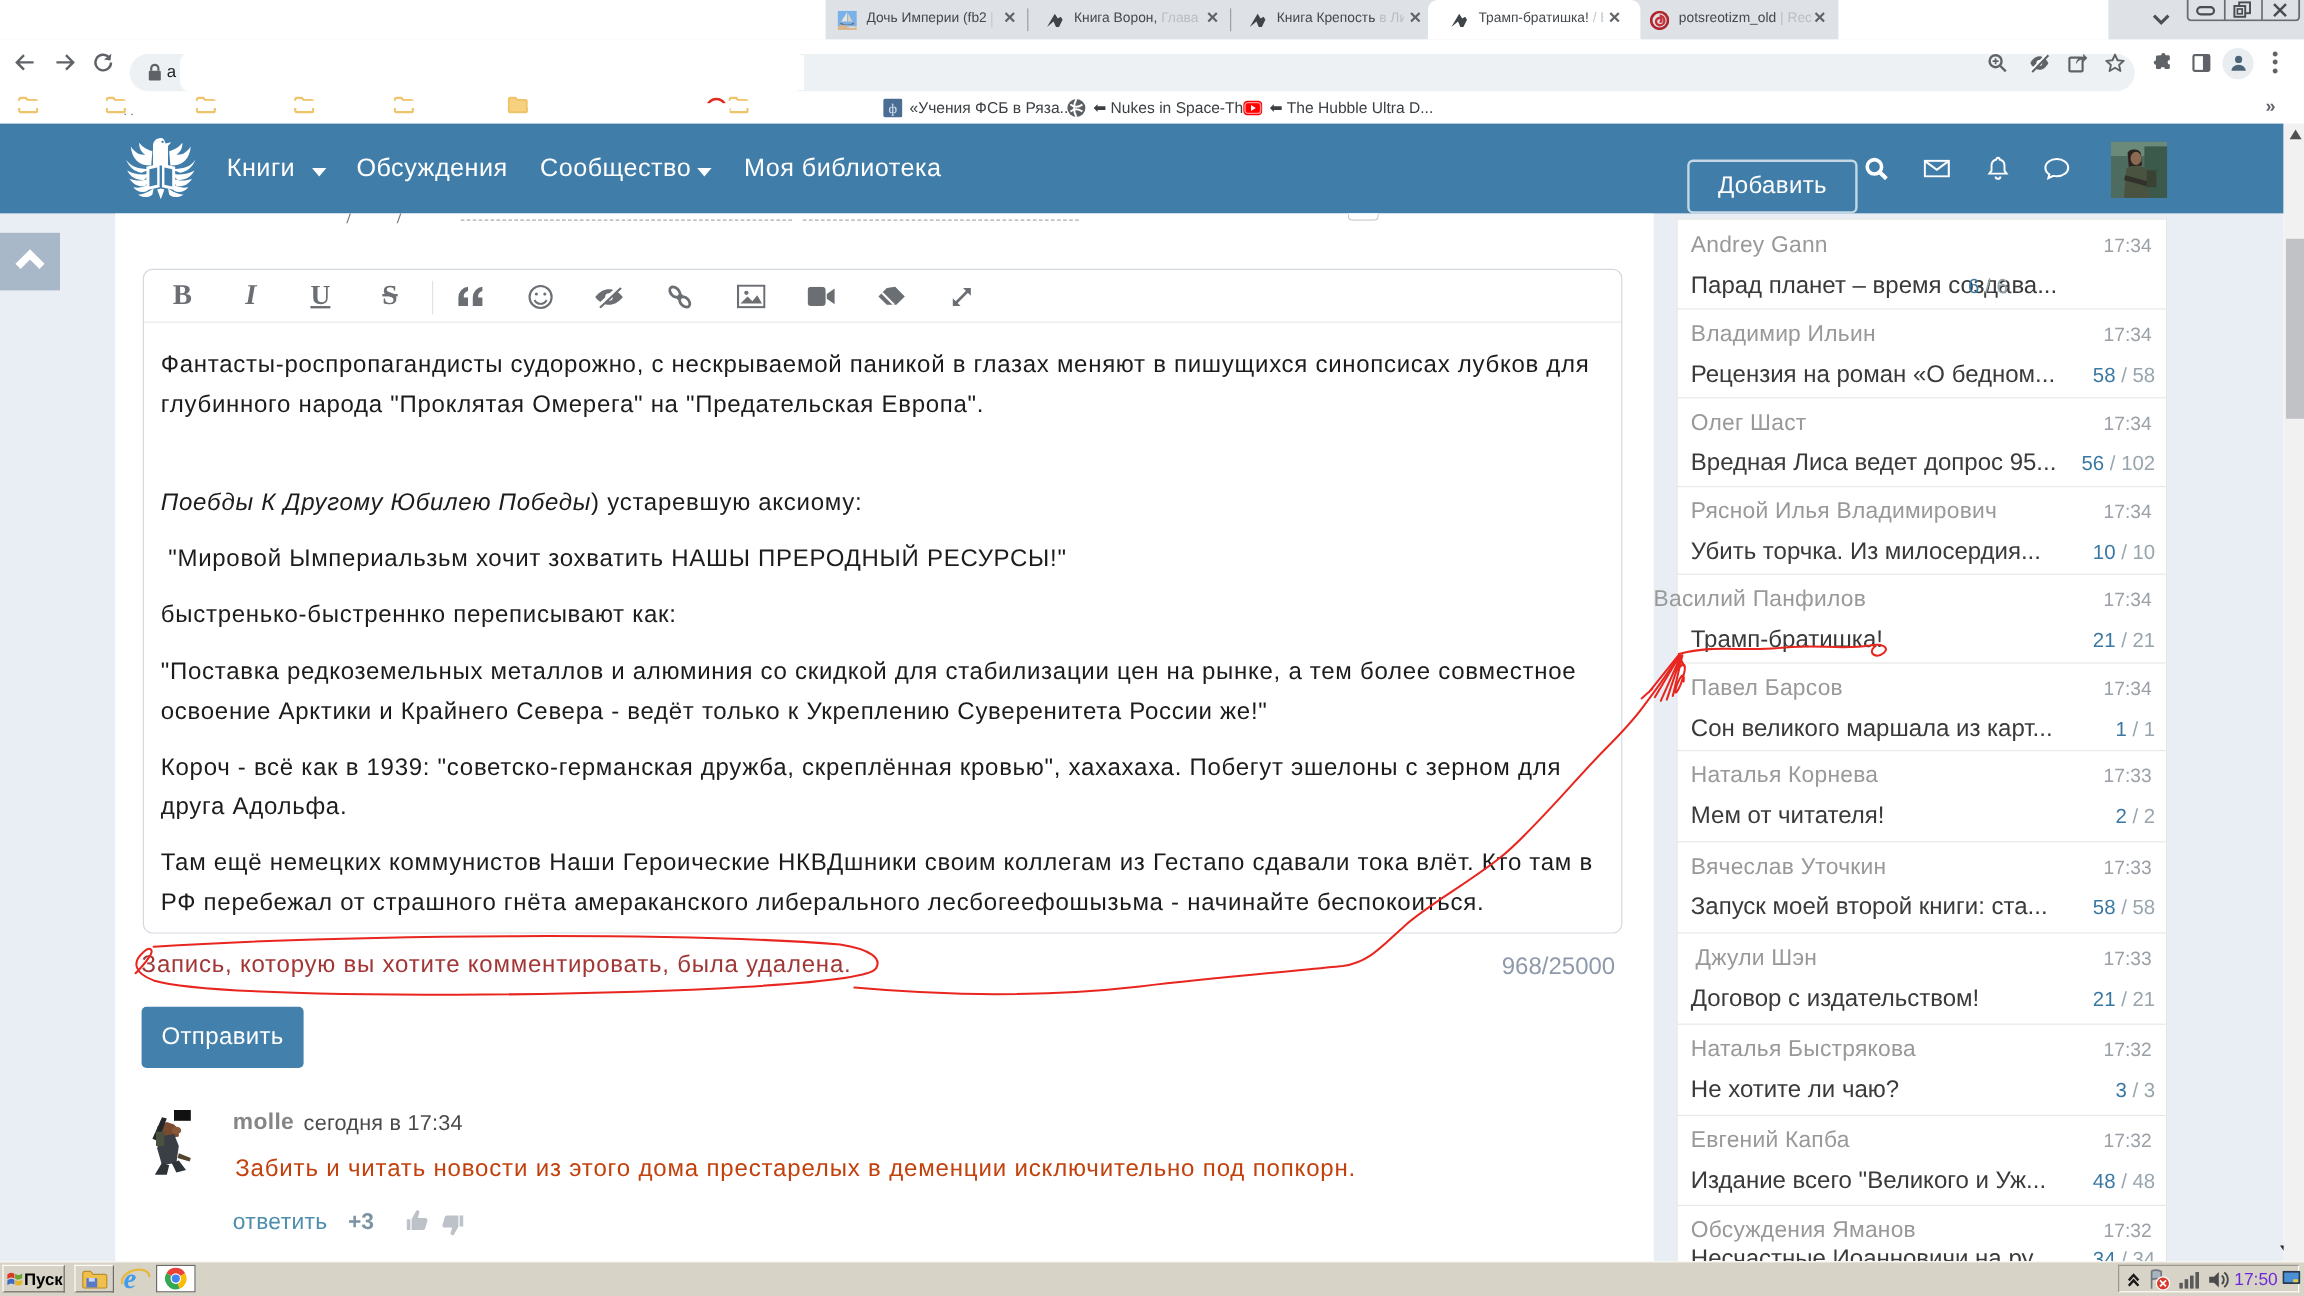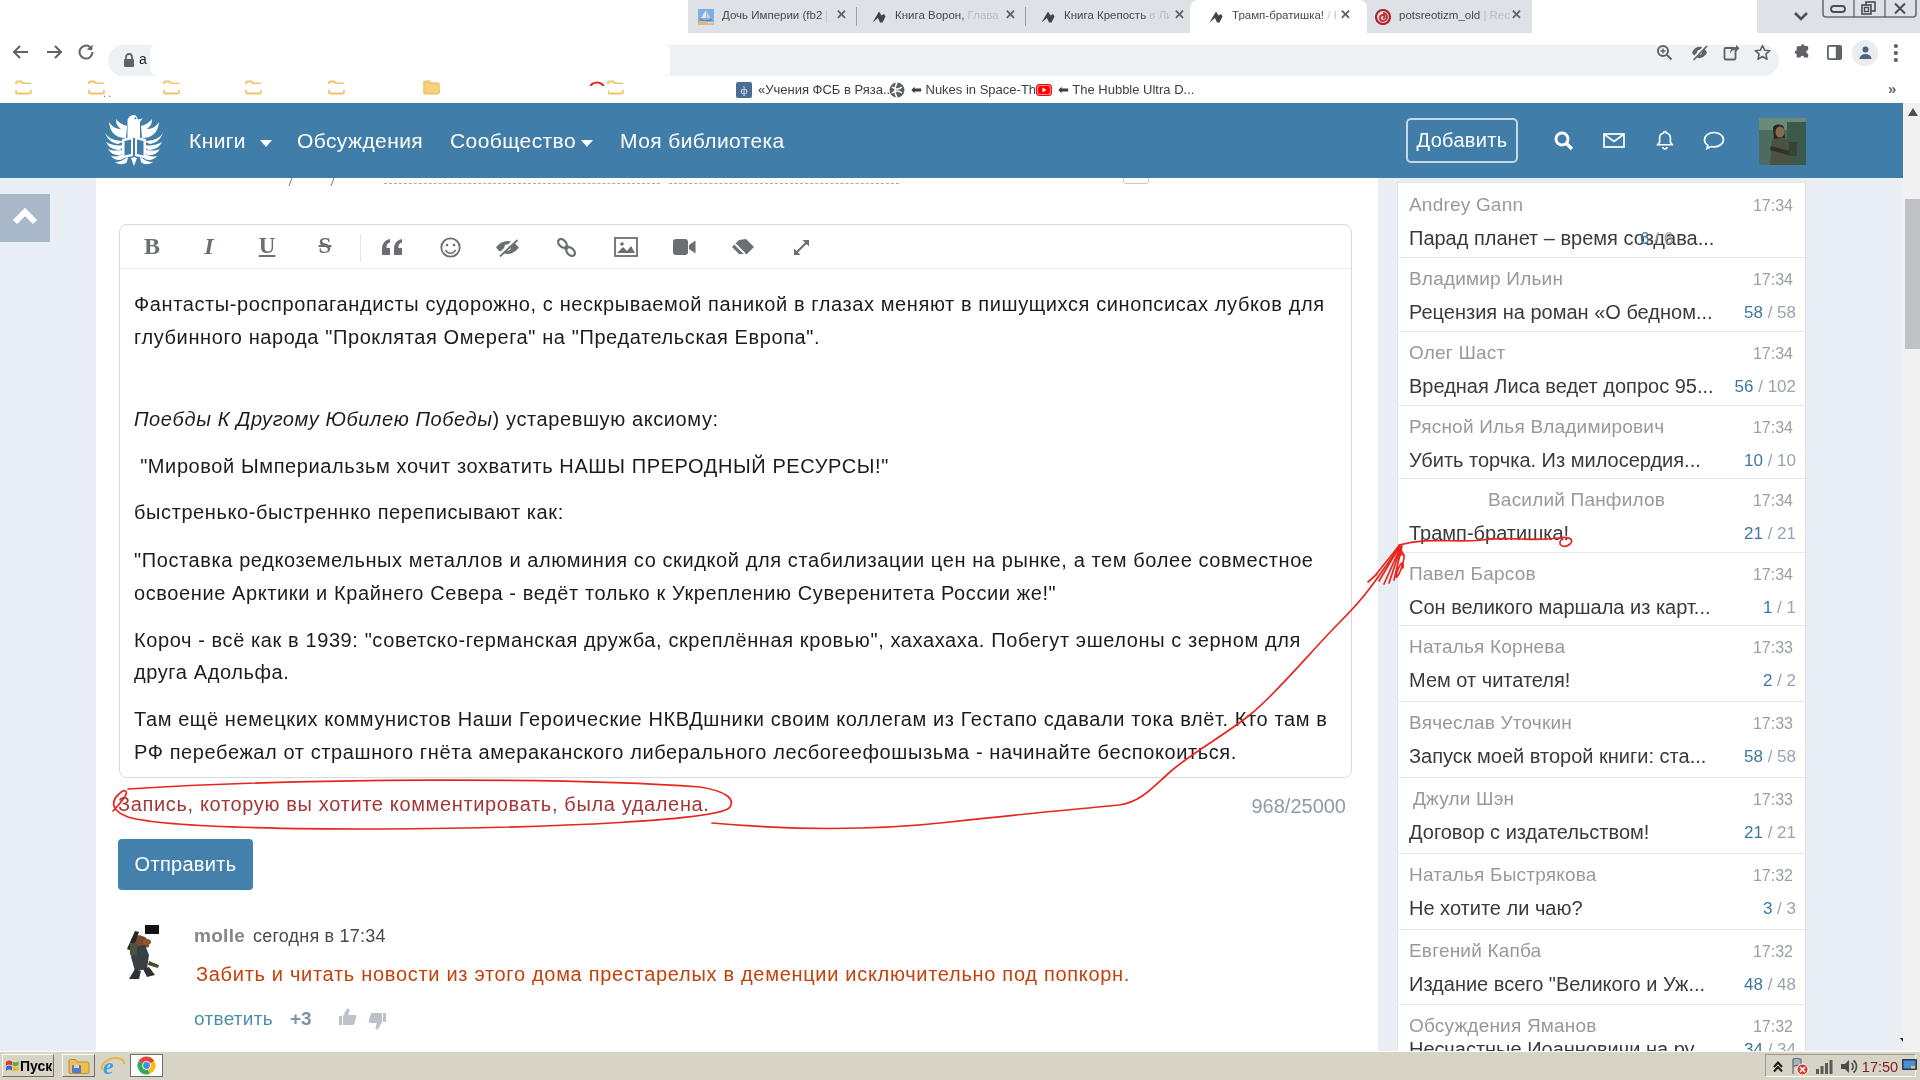--- a/index.html
+++ b/index.html
@@ -12,21 +12,21 @@
 .tab-x{top:7px;font-size:13px;color:#5f6368;font-weight:bold}
 #activetab{left:1190px;top:0;width:177px;height:33px;background:#fff;border-radius:8px 8px 0 0}
 #toolbar{left:0;top:33px;width:1920px;height:44px;background:#fff}
 #omnibox{left:108px;top:45px;width:1671px;height:31px;background:#eef1f4;border-radius:16px}
 #bookmarks{left:0;top:77px;width:1920px;height:26px;background:#fff}
 .bm-label{top:5px;font-size:13px;color:#3c4043;white-space:nowrap}
 
 #siteheader{left:0;top:103px;width:1903px;height:75px;background:#417da9}
 .menu{top:129px;font-size:21px;color:#fff;letter-spacing:.4px;white-space:nowrap}
 .caret{top:140px;width:0;height:0;border-left:6px solid transparent;border-right:6px solid transparent;border-top:7px solid #fff}
-#addbtn{left:1406px;top:118px;width:112px;height:45px;border:2px solid #c3d7e4;border-radius:5px;color:#fff;font-size:20px;text-align:center;line-height:41px;letter-spacing:.3px}
+#addbtn{left:1406px;top:133px;width:142px;height:45px;border:2px solid #c3d7e4;border-radius:5px;color:#fff;font-size:20px;text-align:center;line-height:41px;letter-spacing:.3px}
 
 #page{left:0;top:178px;width:1903px;height:873px;background:#e9eef5}
 #maincol{left:96px;top:0;width:1282px;height:873px;background:#fff}
 #sidecol{left:1397px;top:4px;width:409px;height:869px;background:#fff;border:1px solid #e3e3e3;border-bottom:none}
 #topbtn{left:0;top:16px;width:50px;height:48px;background:#a9b8c8}
 #editor{left:119px;top:46px;width:1233px;height:554px;border:1px solid #d5dae0;border-radius:8px;background:#fff}
 .edline{white-space:nowrap;font-size:20px;color:#1c1c1c;letter-spacing:.6px}
 .err{color:#a23737;font-size:20px;letter-spacing:.65px}
 .sb-name{font-size:19px;color:#999;letter-spacing:.2px;white-space:nowrap}
 .sb-title{font-size:20px;color:#3a3a3a;letter-spacing:0px;white-space:nowrap}
@@ -386,21 +386,21 @@
     <div class="abs sb-name" style="left:1409px;top:164px">Олег Шаст</div>
     <div class="abs sb-time" style="left:1700px;top:167px;width:93px;text-align:right">17:34</div>
     <div class="abs sb-title" style="left:1409px;top:197px">Вредная Лиса ведет допрос 95...</div>
     <div class="abs sb-cnt" style="left:1640px;top:199px;width:156px;text-align:right"><b>56</b> <span>/ 102</span></div>
     <div class="abs sb-div" style="left:1397px;top:153px;width:409px"></div>
     <div class="abs sb-name" style="left:1409px;top:238px">Рясной Илья Владимирович</div>
     <div class="abs sb-time" style="left:1700px;top:241px;width:93px;text-align:right">17:34</div>
     <div class="abs sb-title" style="left:1409px;top:271px">Убить торчка. Из милосердия...</div>
     <div class="abs sb-cnt" style="left:1640px;top:273px;width:156px;text-align:right"><b>10</b> <span>/ 10</span></div>
     <div class="abs sb-div" style="left:1397px;top:227px;width:409px"></div>
-    <div class="abs sb-name" style="left:1488px;top:311px">Василий Панфилов</div>
+    <div class="abs sb-name" style="left:1378px;top:311px">Василий Панфилов</div>
     <div class="abs sb-time" style="left:1700px;top:314px;width:93px;text-align:right">17:34</div>
     <div class="abs sb-title" style="left:1409px;top:344px">Трамп-братишка!</div>
     <div class="abs sb-cnt" style="left:1640px;top:346px;width:156px;text-align:right"><b>21</b> <span>/ 21</span></div>
     <div class="abs sb-div" style="left:1397px;top:300px;width:409px"></div>
     <div class="abs sb-name" style="left:1409px;top:385px">Павел Барсов</div>
     <div class="abs sb-time" style="left:1700px;top:388px;width:93px;text-align:right">17:34</div>
     <div class="abs sb-title" style="left:1409px;top:418px">Сон великого маршала из карт...</div>
     <div class="abs sb-cnt" style="left:1640px;top:420px;width:156px;text-align:right"><b>1</b> <span>/ 1</span></div>
     <div class="abs sb-div" style="left:1397px;top:374px;width:409px"></div>
     <div class="abs sb-name" style="left:1409px;top:458px">Наталья Корнева</div>
@@ -493,20 +493,20 @@
     <svg style="position:absolute;left:50px;top:4px" width="17" height="15" viewBox="0 0 17 15">
         <rect x="0" y="10" width="3" height="5" fill="#5a5a5a"></rect>
         <rect x="4.5" y="7" width="3" height="8" fill="#5a5a5a"></rect>
         <rect x="9" y="4" width="3" height="11" fill="#5a5a5a"></rect>
         <rect x="13.5" y="1" width="3" height="14" fill="#5a5a5a"></rect>
       </svg>
     <svg style="position:absolute;left:74px;top:3px" width="19" height="17" viewBox="0 0 19 17">
         <path d="M1 6 L5 6 L9 2 L9 15 L5 11 L1 11 Z" fill="#4a4a4a"></path>
         <path d="M11.5 5 a4.5 4.5 0 0 1 0 7 M13.5 2.5 a7.5 7.5 0 0 1 0 12" stroke="#4a4a4a" stroke-width="1.6" fill="none"></path>
       </svg>
-    <div style="position:absolute;left:93px;top:4px;width:42px;text-align:center;font-size:14.5px;color:#7f1d1d;font-family:'Liberation Sans',sans-serif">17:50</div>
+    <div style="position:absolute;left:93px;top:4px;width:42px;text-align:center;font-size:14.5px;color:#6d28d9;font-family:'Liberation Sans',sans-serif">17:50</div>
     <svg style="position:absolute;left:136px;top:4px" width="15" height="14" viewBox="0 0 15 14">
         <rect x="0" y="0" width="15" height="11" rx="1" fill="#2a3a4a"></rect>
         <rect x="1.5" y="1.5" width="12" height="8" fill="#4a90d9"></rect>
         <path d="M9 7 L13 7 L13 9.5 L9 9.5 Z" fill="#e8c84a"></path>
       </svg>
   </div>
 </div>
 
 </body></html>

